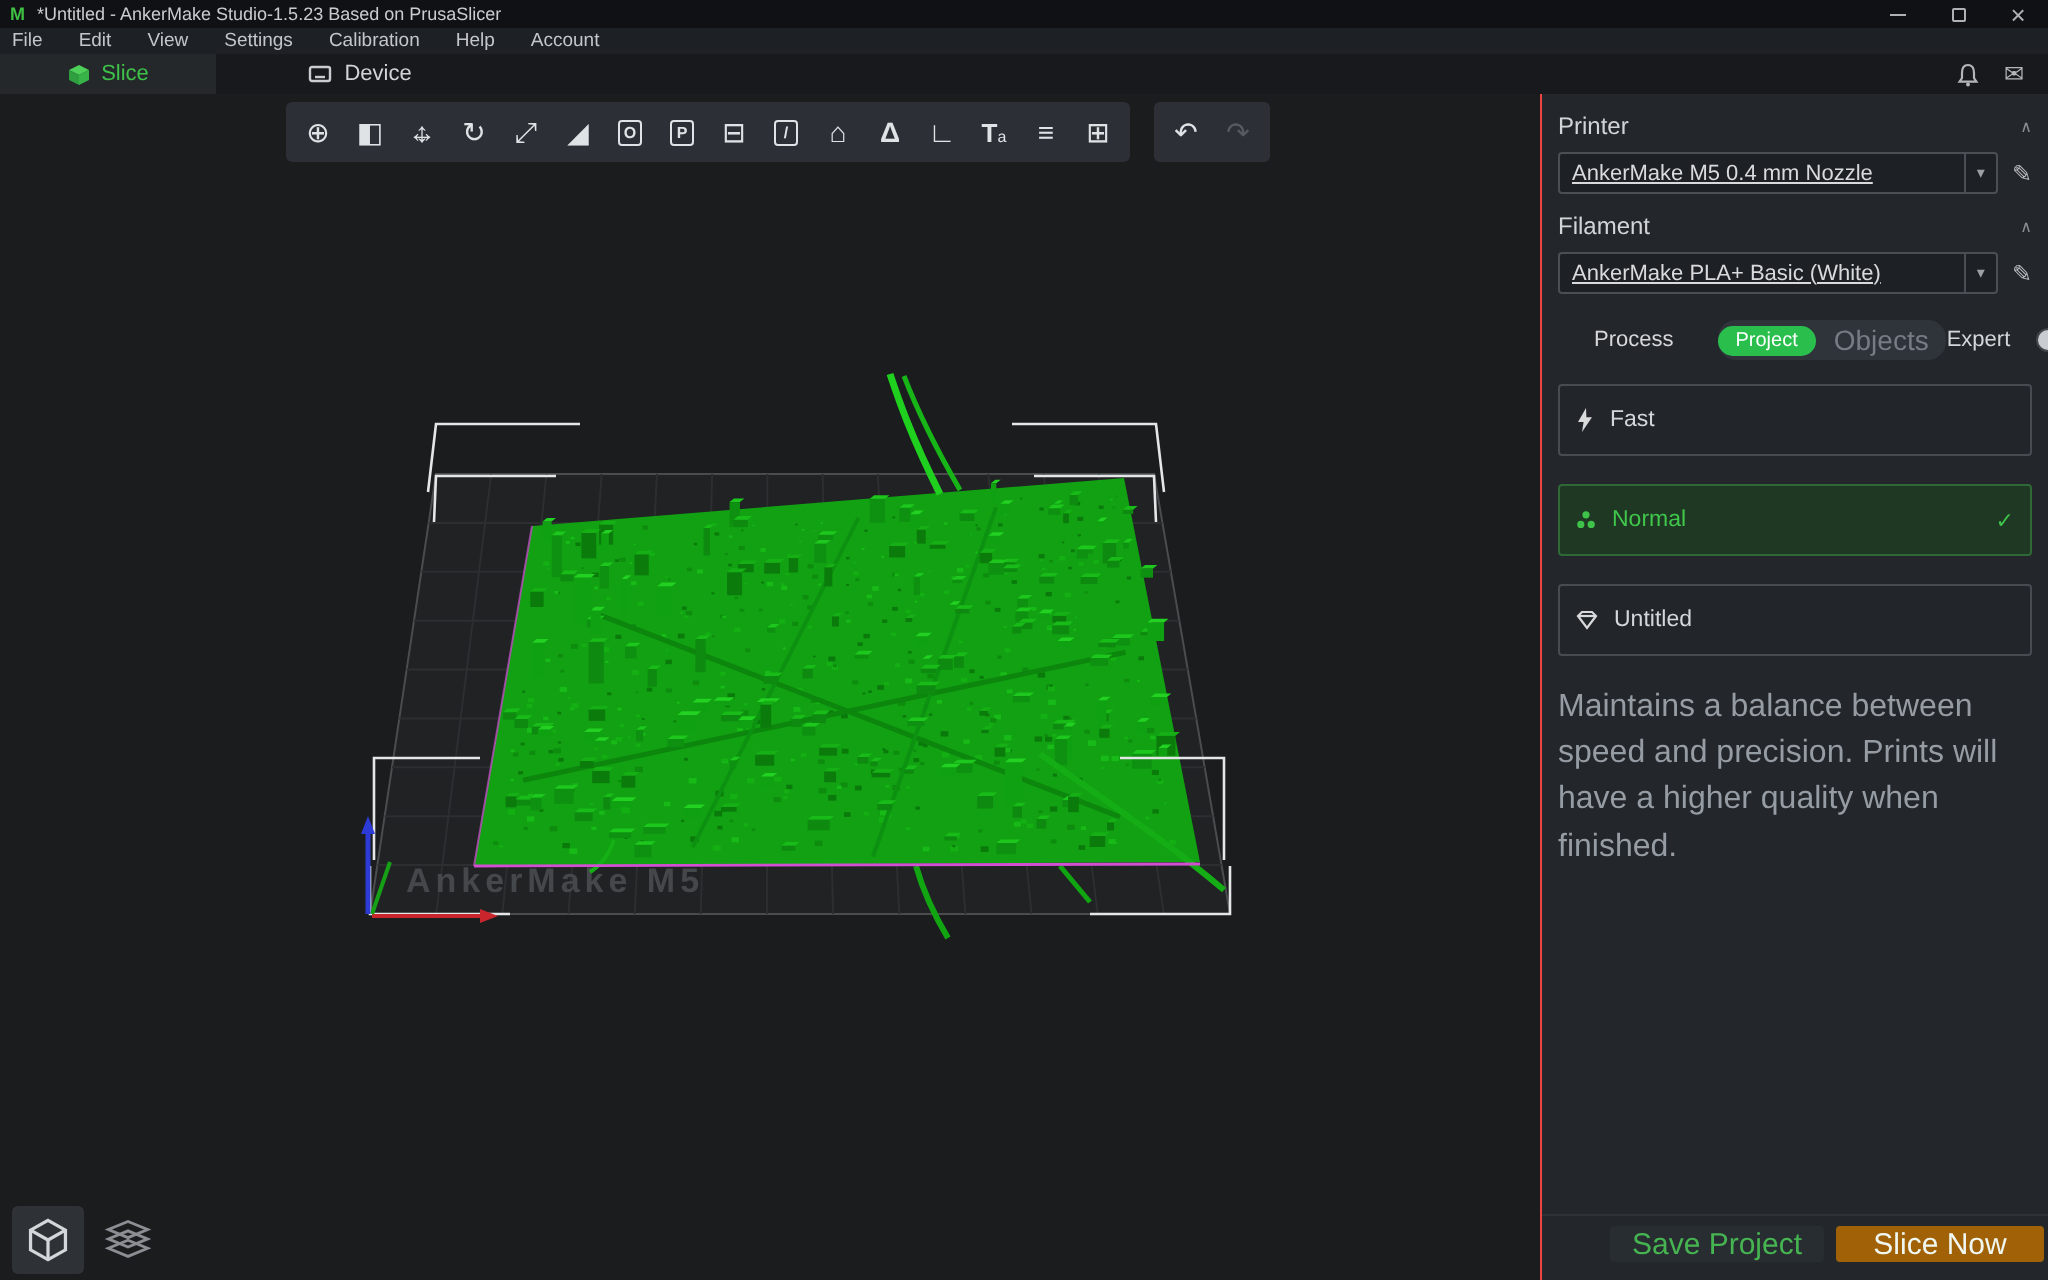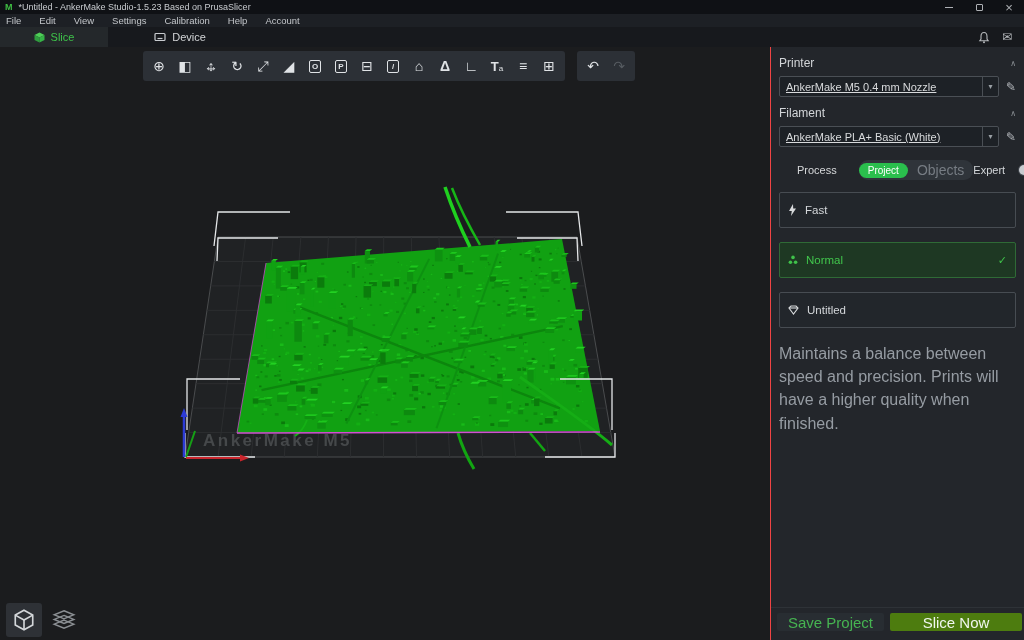--- a/index.html
+++ b/index.html
@@ -72,21 +72,21 @@
   .profiles { margin-top:12px; }
   .profile { height:36px; border:1px solid #474c52; border-radius:2px; margin-bottom:14px; display:flex; align-items:center; padding:0 8px; font-size:11.5px; color:#d4d7da; background:#22262b; gap:8px; }
   .profile.selected { background:#1e3823; border-color:#2f6a36; color:#41c64c; }
   .profile .check { margin-left:auto; color:#3fc24a; font-size:11px; font-weight:bold; }
 
   .desc { margin-top:10px; font-size:16px; line-height:1.45; color:#969ca3; }
 
   .panel-footer { position:absolute; left:0; bottom:0; width:254px; height:33px; border-top:1px solid #2e3237; display:flex; align-items:center; justify-content:flex-end; gap:6px; padding:0 3px 4px 0; }
   .btn { height:18px; border-radius:2px; font-size:15px; display:flex; align-items:center; justify-content:center; }
   .btn-save { width:107px; background:#282d32; color:#46b451; }
-  .btn-slice { width:132px; background:#4d7c0f; color:#f0f6f0; }
+  .btn-slice { width:104px; background:#a16207; color:#f0f6f0; }
 </style>
 </head>
 <body>
 
 <div class="app">
 
   <div class="titlebar">
     <span class="logo">M</span>
     <span>*Untitled - AnkerMake Studio-1.5.23 Based on PrusaSlicer</span>
     <div class="win-controls">

